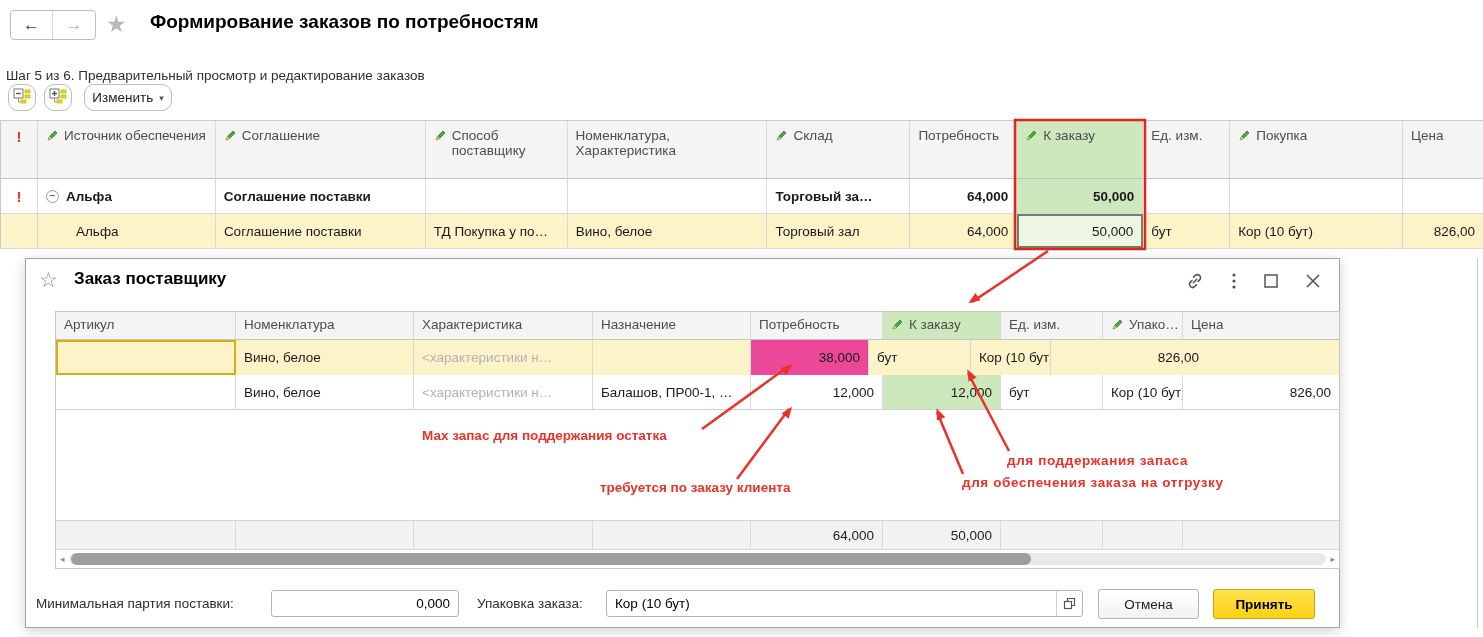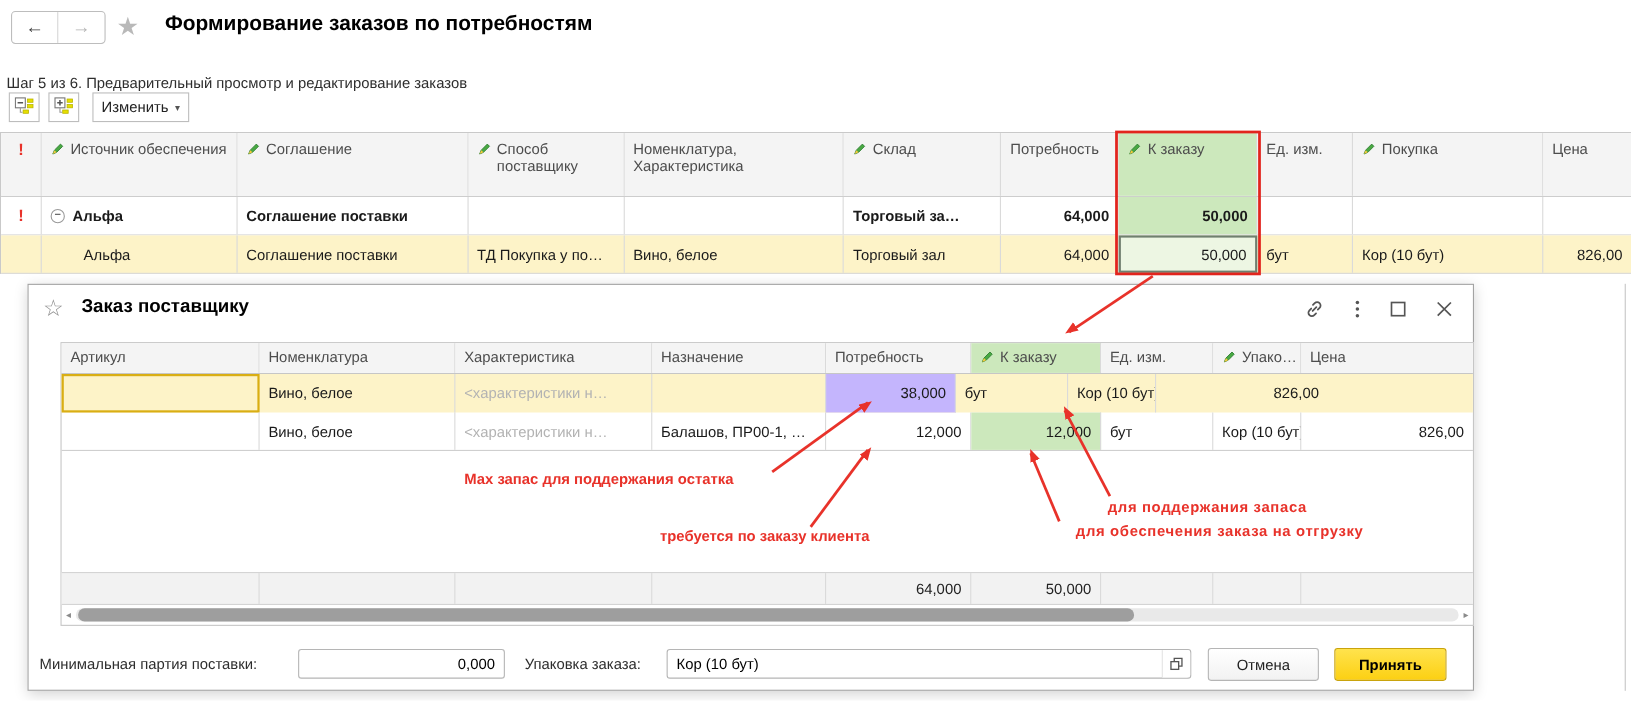--- a/index.html
+++ b/index.html
@@ -15,21 +15,21 @@
   .navgroup { left:10px; top:10px; width:86px; height:30px; border:1px solid #bdbdbd;
     border-radius:4px; display:flex; background:#fff; overflow:hidden; }
   .navbtn { width:50%; display:flex; align-items:center; justify-content:center;
     font-size:17px; cursor:pointer; }
   .navbtn.back { color:#3a3a3a; border-right:1px solid #d6d6d6; }
   .navbtn.fwd { color:#b4b4b4; }
   .star-main { left:106px; top:11px; font-size:23px; color:#b9b9b9; }
   .page-title { left:150px; top:11px; font-size:19px; font-weight:bold; color:#000; }
   .step-text { left:6px; top:68px; font-size:13.5px; color:#2e2e2e; }
 
-  .toolbtn { top:84px; height:27px; background:#fff; border:1px solid #bdbdbd; border-radius:0;
+  .toolbtn { top:84px; height:27px; background:#fff; border:1px solid #bdbdbd; border-radius:10px;
     display:flex; align-items:center; justify-content:center; cursor:pointer; }
   .btn-collapse { left:8px; width:28px; }
   .btn-expand { left:44px; width:28px; }
   .btn-edit { left:84px; width:88px; gap:6px; font-size:13.5px; color:#222; }
   .caret { font-size:9px; color:#555; }
 
   
   .trow { display:flex; }
   .tcell { border-right:1px solid #dadada; padding:0 8px; overflow:hidden; white-space:nowrap;
     display:flex; align-items:center; }
@@ -43,21 +43,21 @@
   .main-table { left:0; top:120px; width:1483px; border-top:1px solid #c9c9c9; border-left:1px solid #c9c9c9; background:#fff; }
   .main-header { height:58px; border-bottom:1px solid #c3c3c3; }
   .main-row { height:35px; border-bottom:1px solid #dadada; background:#fff; }
   .main-row.yellow { background:#fdf3c8; }
   .mc0{width:37px}.mc1{width:178px}.mc2{width:210px}.mc3{width:142px}.mc4{width:200px}
   .mc5{width:143px}.mc6{width:107px}.mc7{width:126px}.mc8{width:87px}.mc9{width:173px}
   .mc10{width:80px; border-right:none;}
   .warn { color:#e8322a; font-weight:bold; font-size:15px; justify-content:center; }
   .bold { font-weight:bold; }
   .cell-green { background:#cce8bc; }
-  .cell-palegreen { background:#c4b5fd; }
+  .cell-palegreen { background:#ec4899; }
   .sel-cell { border:2px solid #70806f; background:#edf6e3; }
   .group-toggle { width:13px; height:13px; border:1px solid #9a9a9a; border-radius:50%;
     display:inline-flex; align-items:center; justify-content:center; font-size:10px; color:#666;
     margin-right:7px; flex:0 0 auto; background:#fff; line-height:1; }
   .indent { padding-left:38px; }
 
   
   .dialog { left:25px; top:258px; width:1315px; height:370px; background:#fff;
     border:1px solid #a3a3a3; box-shadow:0 3px 12px rgba(0,0,0,.18); z-index:10; }
   .dlg-star { left:13px; top:9px; font-size:21px; color:#8f8f8f; }
@@ -372,15 +372,15 @@
     <line x1="1048" y1="251" x2="972" y2="302" stroke="#e8322a" stroke-width="2.5" marker-end="url(#ah)"></line>
     <line x1="702" y1="429" x2="789" y2="366" stroke="#e8322a" stroke-width="2.5" marker-end="url(#ah)"></line>
     <line x1="737" y1="479" x2="789" y2="409" stroke="#e8322a" stroke-width="2.5" marker-end="url(#ah)"></line>
     <line x1="1009" y1="451" x2="968" y2="373" stroke="#e8322a" stroke-width="2.5" marker-end="url(#ah)"></line>
     <line x1="963" y1="474" x2="937" y2="412" stroke="#e8322a" stroke-width="2.5" marker-end="url(#ah)"></line>
   </svg>
 
   <div class="annot" style="left:422px; top:428px;">Мах запас для поддержания остатка</div>
   <div class="annot" style="left:600px; top:480px;">требуется по заказу клиента</div>
   <div class="annot sp" style="left:1007px; top:453px;">для поддержания запаса</div>
-  <div class="annot sp" style="left:962px; top:475px;margin-left:16px;">для обеспечения заказа на отгрузку</div>
+  <div class="annot sp" style="left:962px; top:475px;">для обеспечения заказа на отгрузку</div>
 
 </div>
 
 </body></html>

